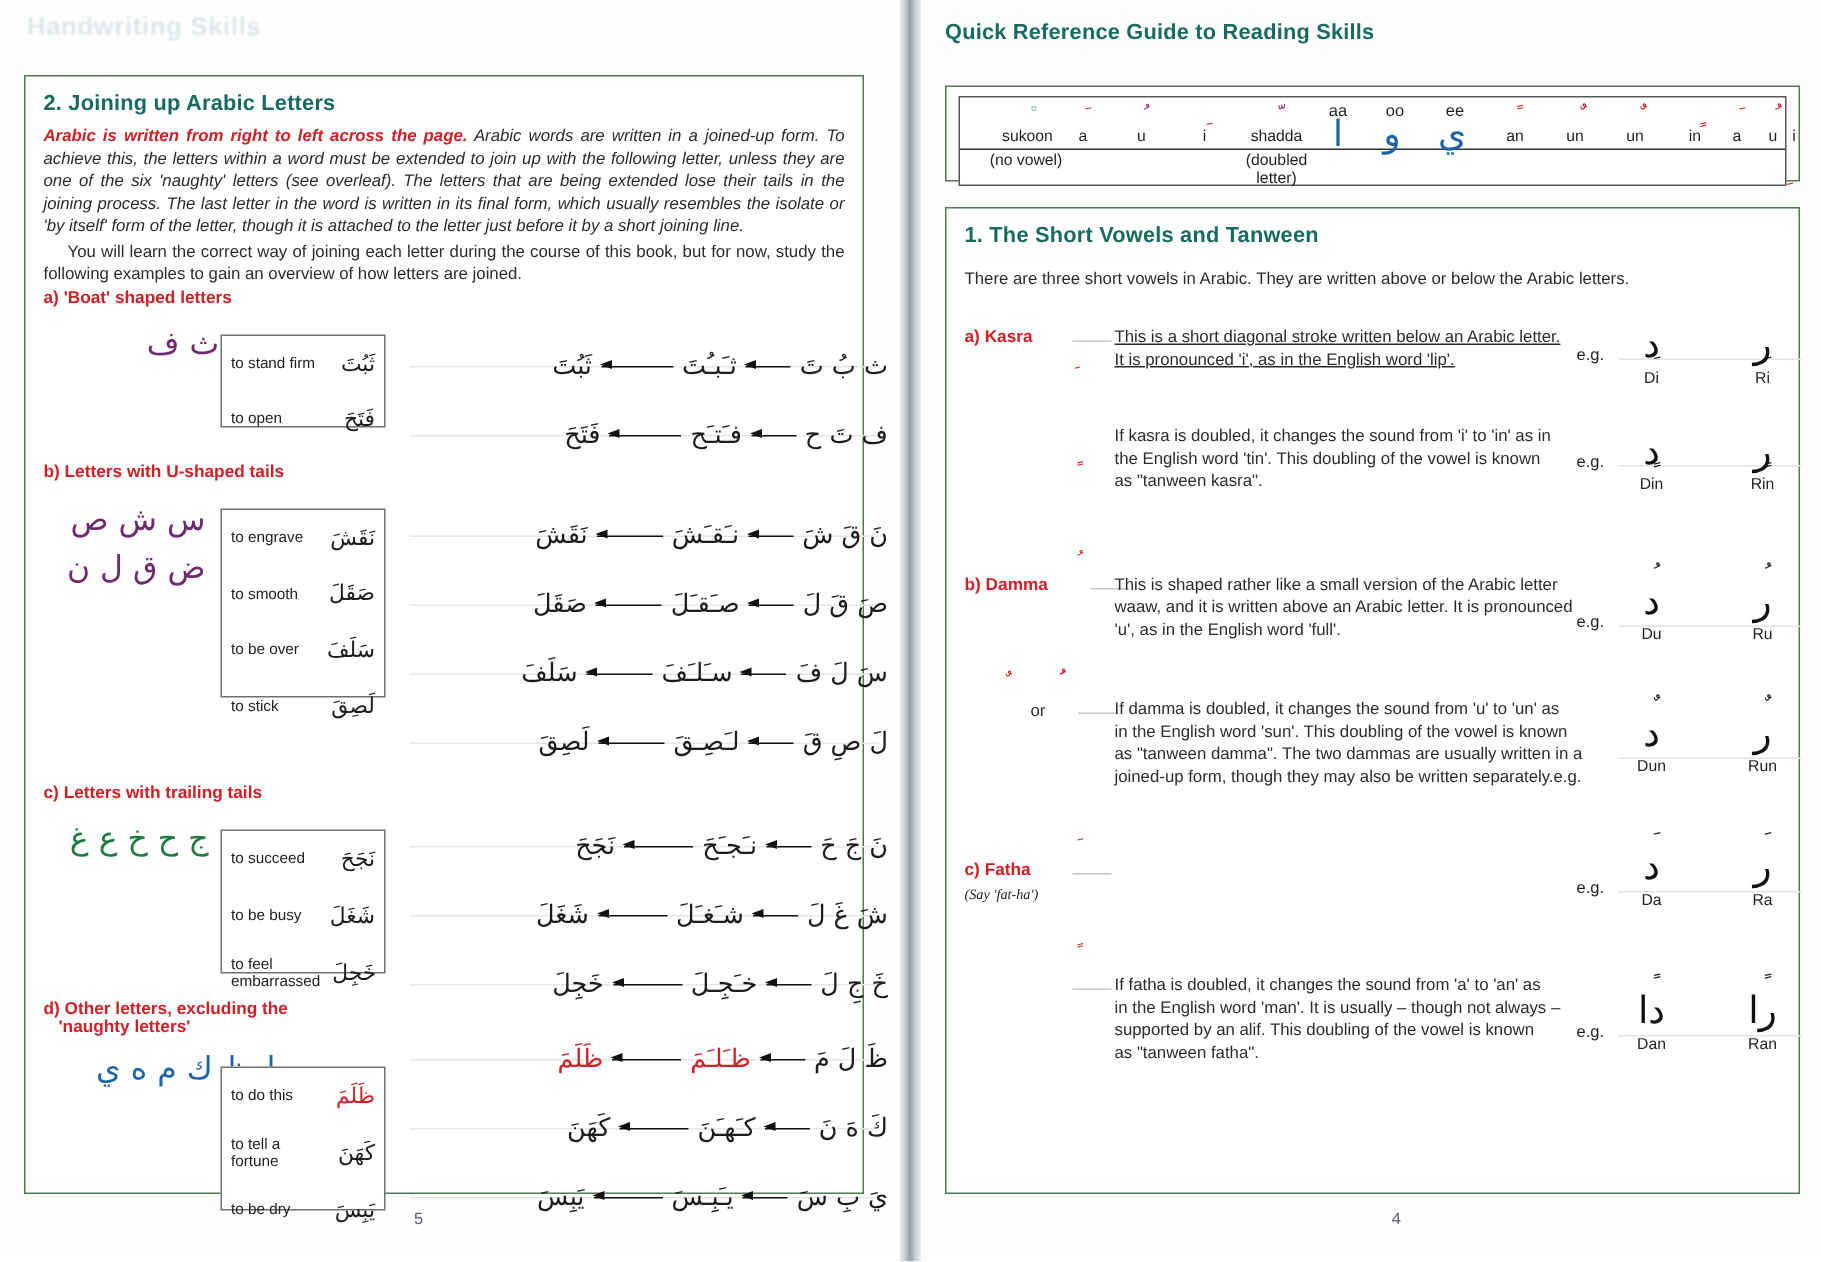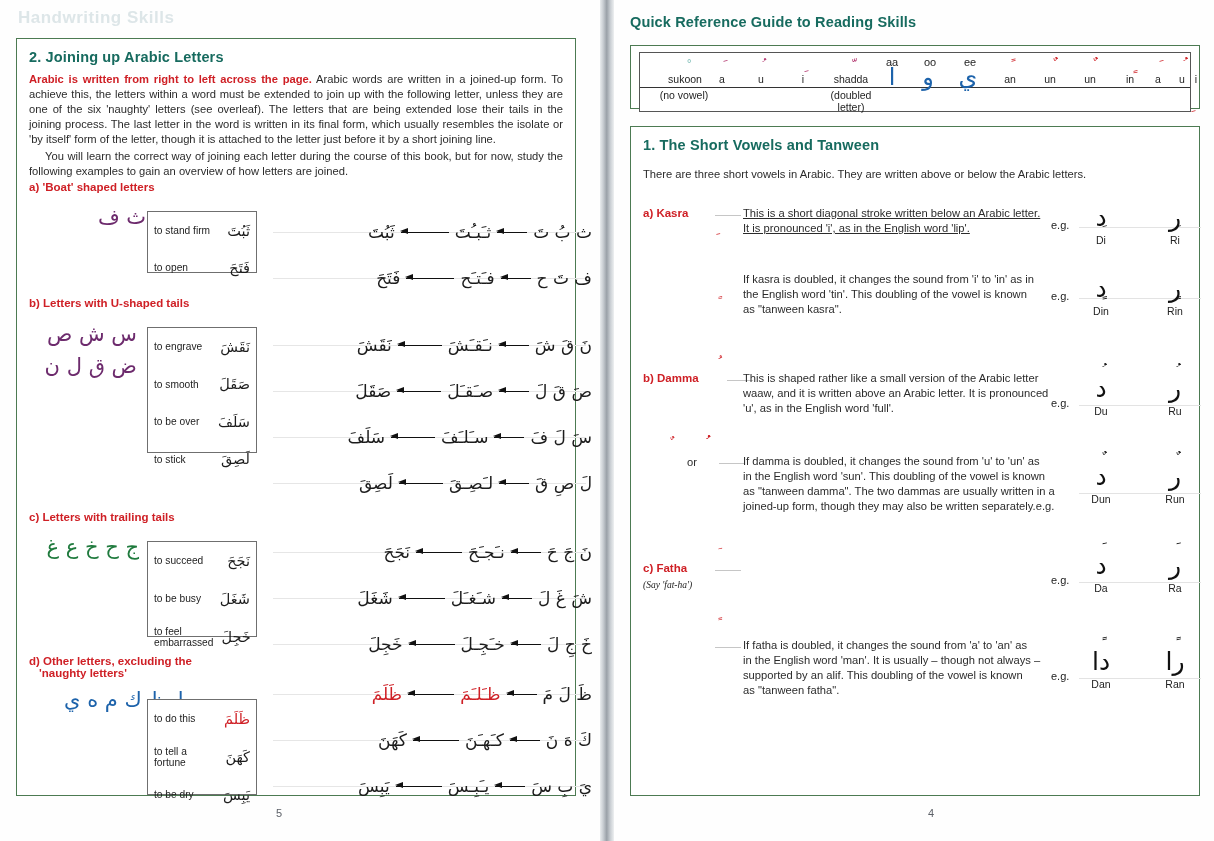--- a/index.html
+++ b/index.html
@@ -24,20 +24,21 @@
     font-size:17px;font-weight:bold;letter-spacing:.5px;
     color:#d8e2e5;opacity:.85;filter:blur(.6px);
     user-select:none;
   }
 
   .frame{
     position:absolute;
     border:1.5px solid #4c7a52;
     background:#fff;
     box-sizing:border-box;
+    margin-top:12px;
   }
   .frame-left{left:16px;top:38px;right:24px;bottom:45px;}
   .frame-right-table{left:16px;top:45px;right:14px;height:64px;}
   .frame-right-body{left:16px;top:126px;right:14px;bottom:45px;}
 
   .pagenum{position:absolute;bottom:22px;font-size:11px;color:#5d6168;}
   .pagenum-left{left:276px;}
   .pagenum-right{right:280px;}
 
   
@@ -101,21 +102,21 @@
 
   <div class="page page-left">
 
     <div class="faded-header">Handwriting Skills</div>
 
     <div class="frame frame-left">
 
       <div style="position:absolute;left:12px;top:10px;right:12px;">
         <div class="h-sec">2. Joining up Arabic Letters</div>
 
-        <div class="body-txt" style="margin-top:7px;">
+        <div class="body-txt" style="margin-top:7px;font-style:italic;">
           <span class="redb">Arabic is written from right to left across the page.</span><span> Arabic words are written in a joined-up form. To achieve this, the letters within a word must be extended to join up with the following letter, unless they are one of the six 'naughty' letters (see overleaf). The letters that are being extended lose their tails in the joining process. The last letter in the word is written in its final form, which usually resembles the isolate or 'by itself' form of the letter, though it is attached to the letter just before it by a short joining line.</span>
         </div>
 
         <div class="body-txt" style="margin-top:3px;text-indent:16px;">You will learn the correct way of joining each letter during the course of this book, but for now, study the following examples to gain an overview of how letters are joined.</div>
       </div>
 
       <div style="position:absolute;left:12px;top:142px;">
         <div class="sub-lab">a) 'Boat' shaped letters</div>
         <div class="ar ar-hdr" style="margin-top:12px;width:170px;text-align:right;">ب ت ث ف</div>
       </div>

